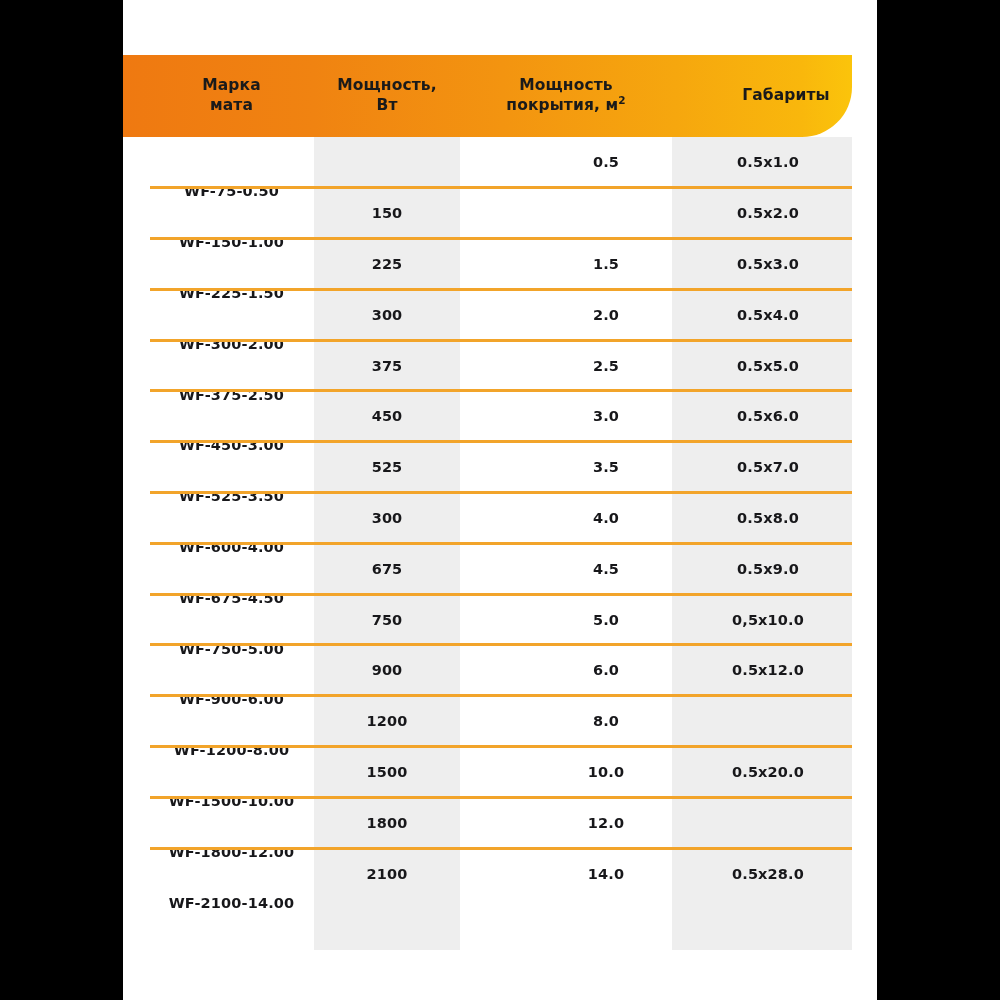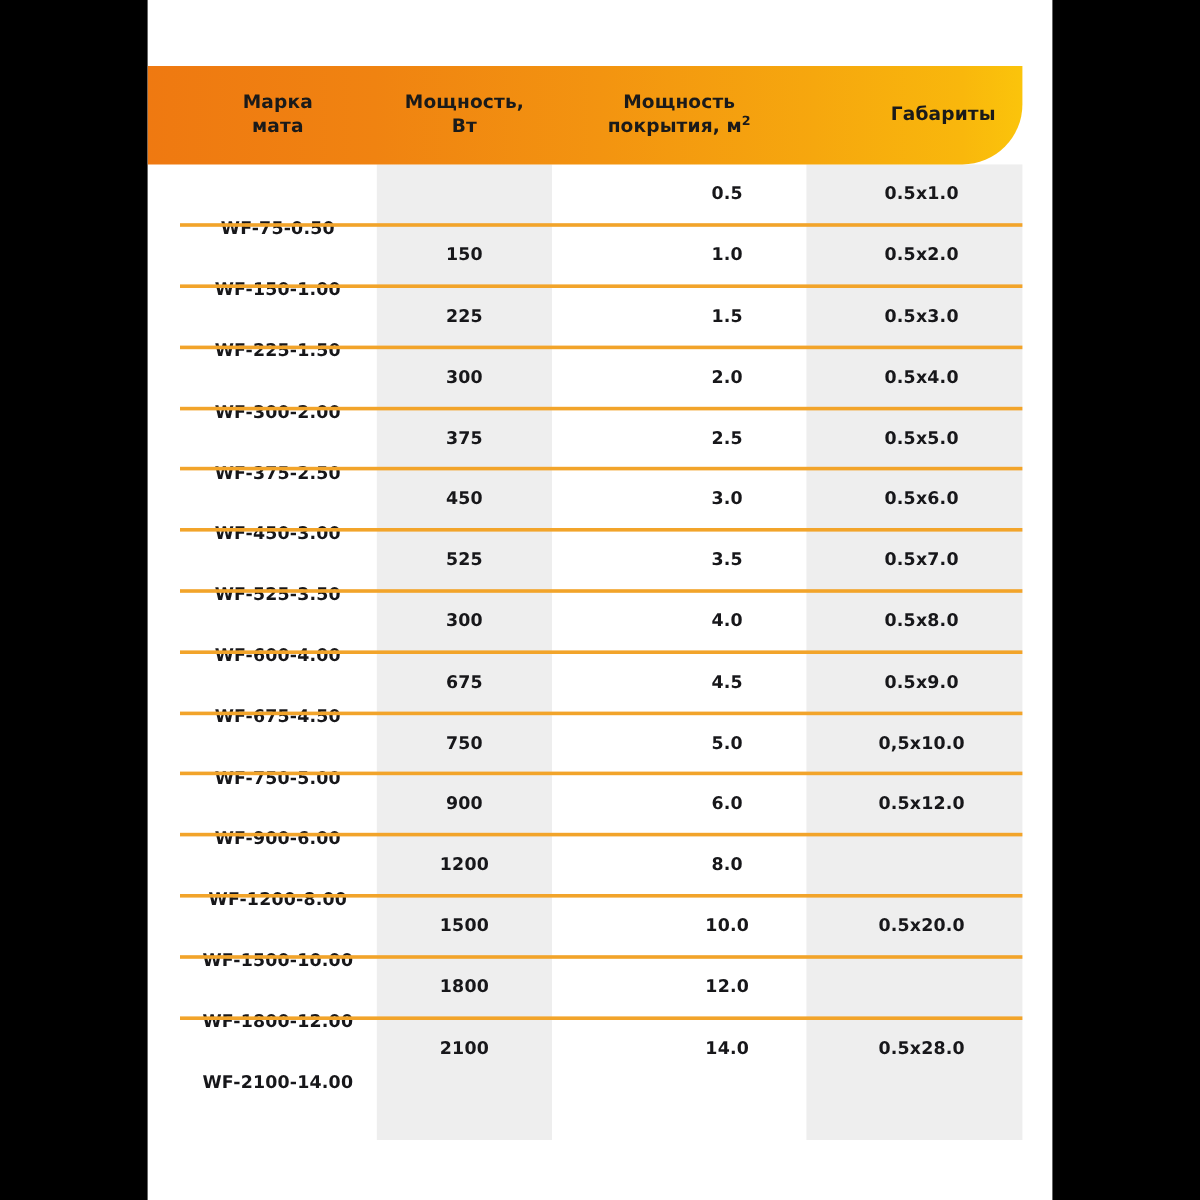--- a/index.html
+++ b/index.html
@@ -171,21 +171,20 @@
 
     <div id="table-body">
         <div class="row">
           <div class="cell c-brand">WF-75-0.50</div>
           <div class="cell c-area">0.5</div>
           <div class="cell c-dims">0.5x1.0</div>
         </div>
         <div class="row">
           <div class="cell c-brand">WF-150-1.00</div>
           <div class="cell c-power">150</div>
-          <div class="cell c-area">1.0</div>
           <div class="cell c-dims">0.5x2.0</div>
         </div>
         <div class="row">
           <div class="cell c-brand">WF-225-1.50</div>
           <div class="cell c-power">225</div>
           <div class="cell c-area">1.5</div>
           <div class="cell c-dims">0.5x3.0</div>
         </div>
         <div class="row">
           <div class="cell c-brand">WF-300-2.00</div>

